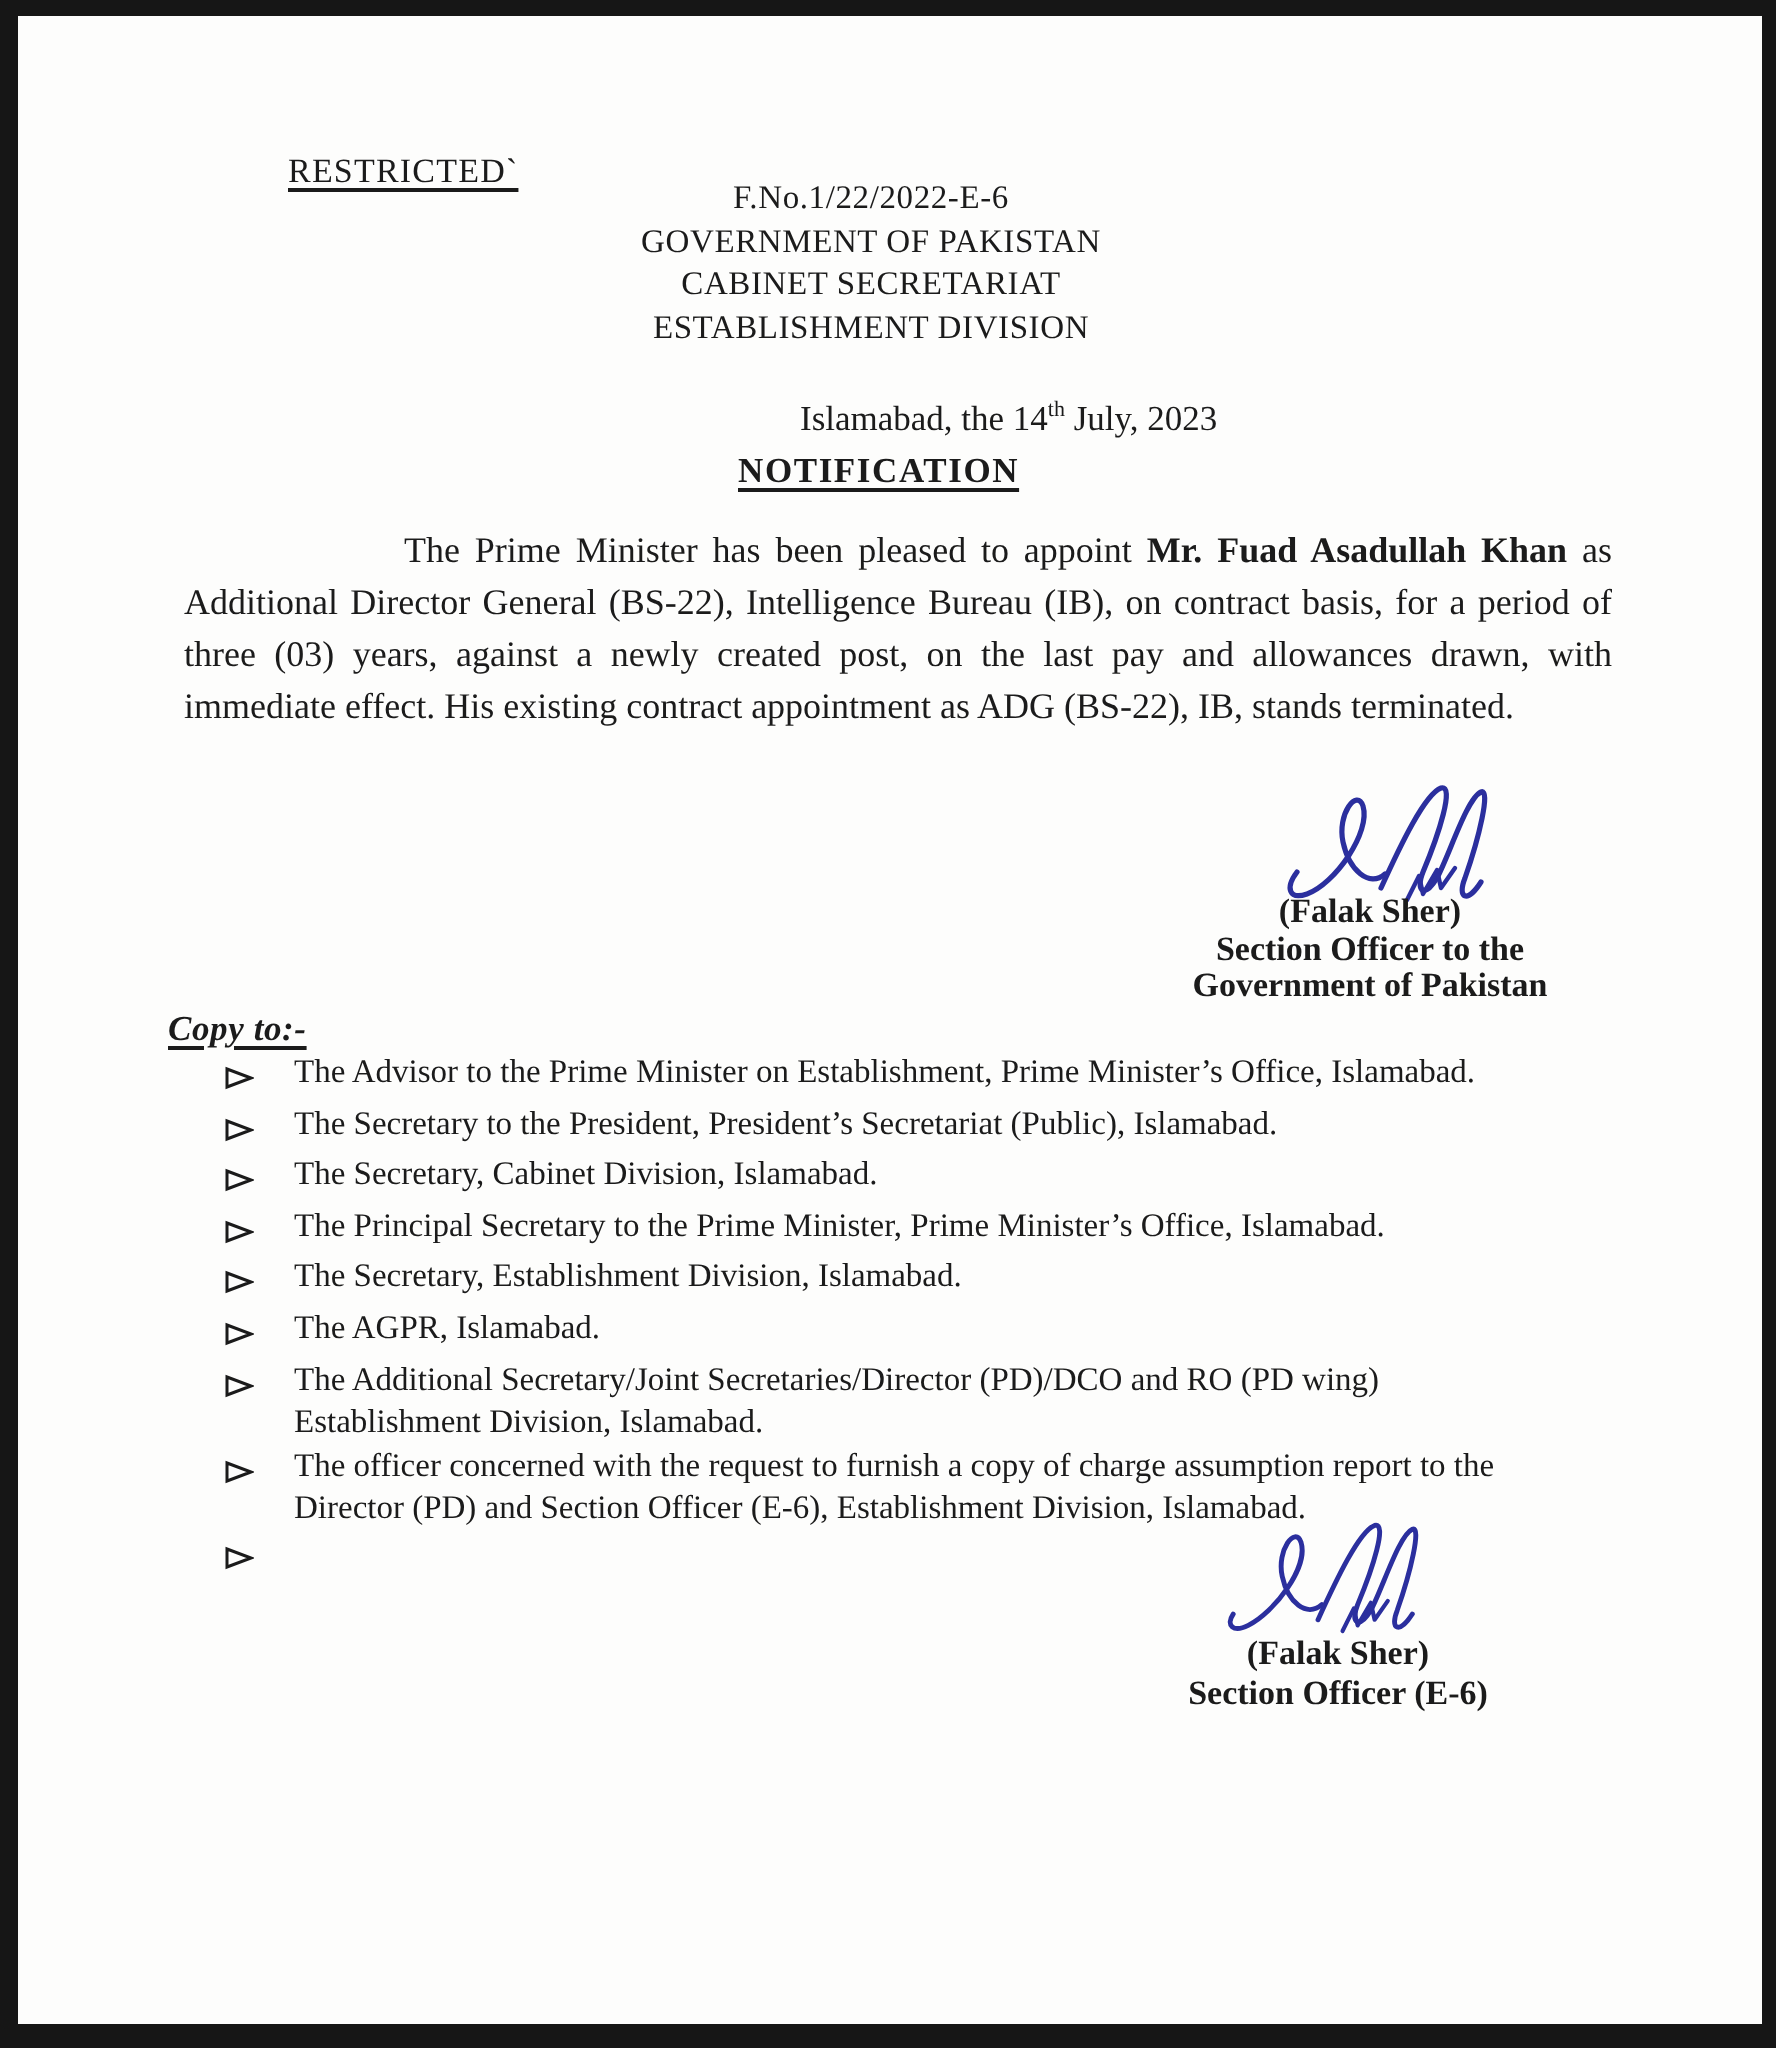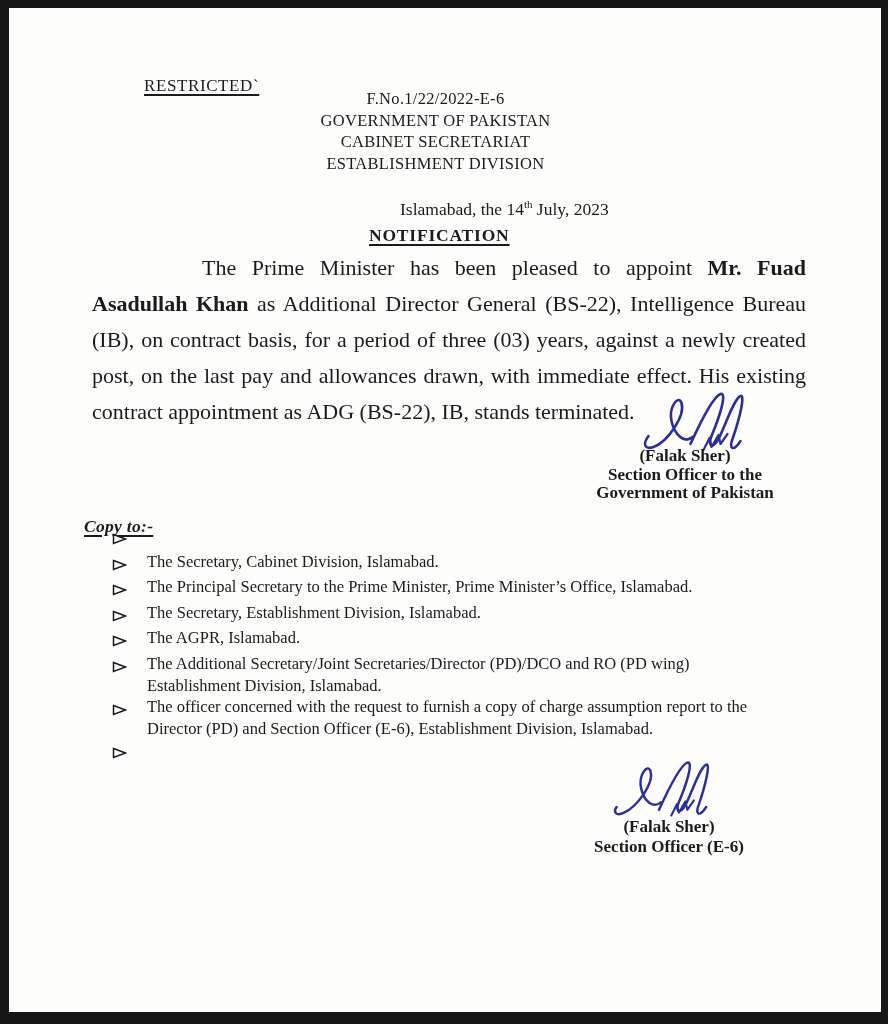--- a/index.html
+++ b/index.html
@@ -44,38 +44,38 @@
   .dateline sup { font-size: 11px; vertical-align: super; line-height: 0; }
   .notification-heading {
     left: 369px; top: 225px;
     font-size: 17.5px; font-weight: bold;
     letter-spacing: 0.8px;
     text-decoration: underline;
     text-decoration-thickness: 2px;
     text-underline-offset: 3px;
   }
   .body-para {
-    left: 92px; top: 250px; width: 714px;
-    font-size: 22px;
-    line-height: 36px;
+    left: 92px; top: 262px; width: 714px;
+    font-size: 18px;
+    line-height: 26px;
     text-align: justify;
     text-indent: 110px;
   }
   .body-para .bold-name { font-weight: bold; }
 
   .sig-svg { overflow: visible; }
   .sig1-svg { left: 638px; top: 390px; width: 125px; height: 70px; }
   .sig1-block {
     left: 560px; top: 447px; width: 250px;
     text-align: center;
     font-size: 17px; font-weight: bold;
     line-height: 18.5px;
   }
   .copy-heading {
-    left: 84px; top: 516px;
+    left: 84px; top: 504px;
     font-size: 17.5px; font-weight: bold; font-style: italic;
     text-decoration: underline;
     text-decoration-thickness: 2px;
     text-underline-offset: 3px;
     letter-spacing: 0.3px;
   }
   .copy-list {
     left: 112px; top: 525px; width: 682px;
   }
   .copy-row {
@@ -132,20 +132,27 @@
     <div>Government of Pakistan</div>
   </div>
 
   <div class="abs copy-heading">Copy to:-</div>
 
   <div class="abs copy-list">
     <div class="copy-row">
       <span class="bullet"><svg width="15" height="12" viewBox="0 0 15 12">
             <path d="M1.5 1.5 L13.5 6 L1.5 10.5 Z" fill="none" stroke="#1b1b1b" stroke-width="1.5"></path>
           </svg></span>
+      <span class="copy-text">The Advisor to the Prime Minister on Establishment, Prime Minister’s Office, Islamabad.</span>
+    </div>
+    <div class="copy-row">
+      <span class="bullet"><svg width="15" height="12" viewBox="0 0 15 12">
+            <path d="M1.5 1.5 L13.5 6 L1.5 10.5 Z" fill="none" stroke="#1b1b1b" stroke-width="1.5"></path>
+          </svg></span>
+      <span class="copy-text">The Secretary to the President, President’s Secretariat (Public), Islamabad.</span>
     </div>
     <div class="copy-row">
       <span class="bullet"><svg width="15" height="12" viewBox="0 0 15 12">
             <path d="M1.5 1.5 L13.5 6 L1.5 10.5 Z" fill="none" stroke="#1b1b1b" stroke-width="1.5"></path>
           </svg></span>
       <span class="copy-text">The Secretary, Cabinet Division, Islamabad.</span>
     </div>
     <div class="copy-row">
       <span class="bullet"><svg width="15" height="12" viewBox="0 0 15 12">
             <path d="M1.5 1.5 L13.5 6 L1.5 10.5 Z" fill="none" stroke="#1b1b1b" stroke-width="1.5"></path>

